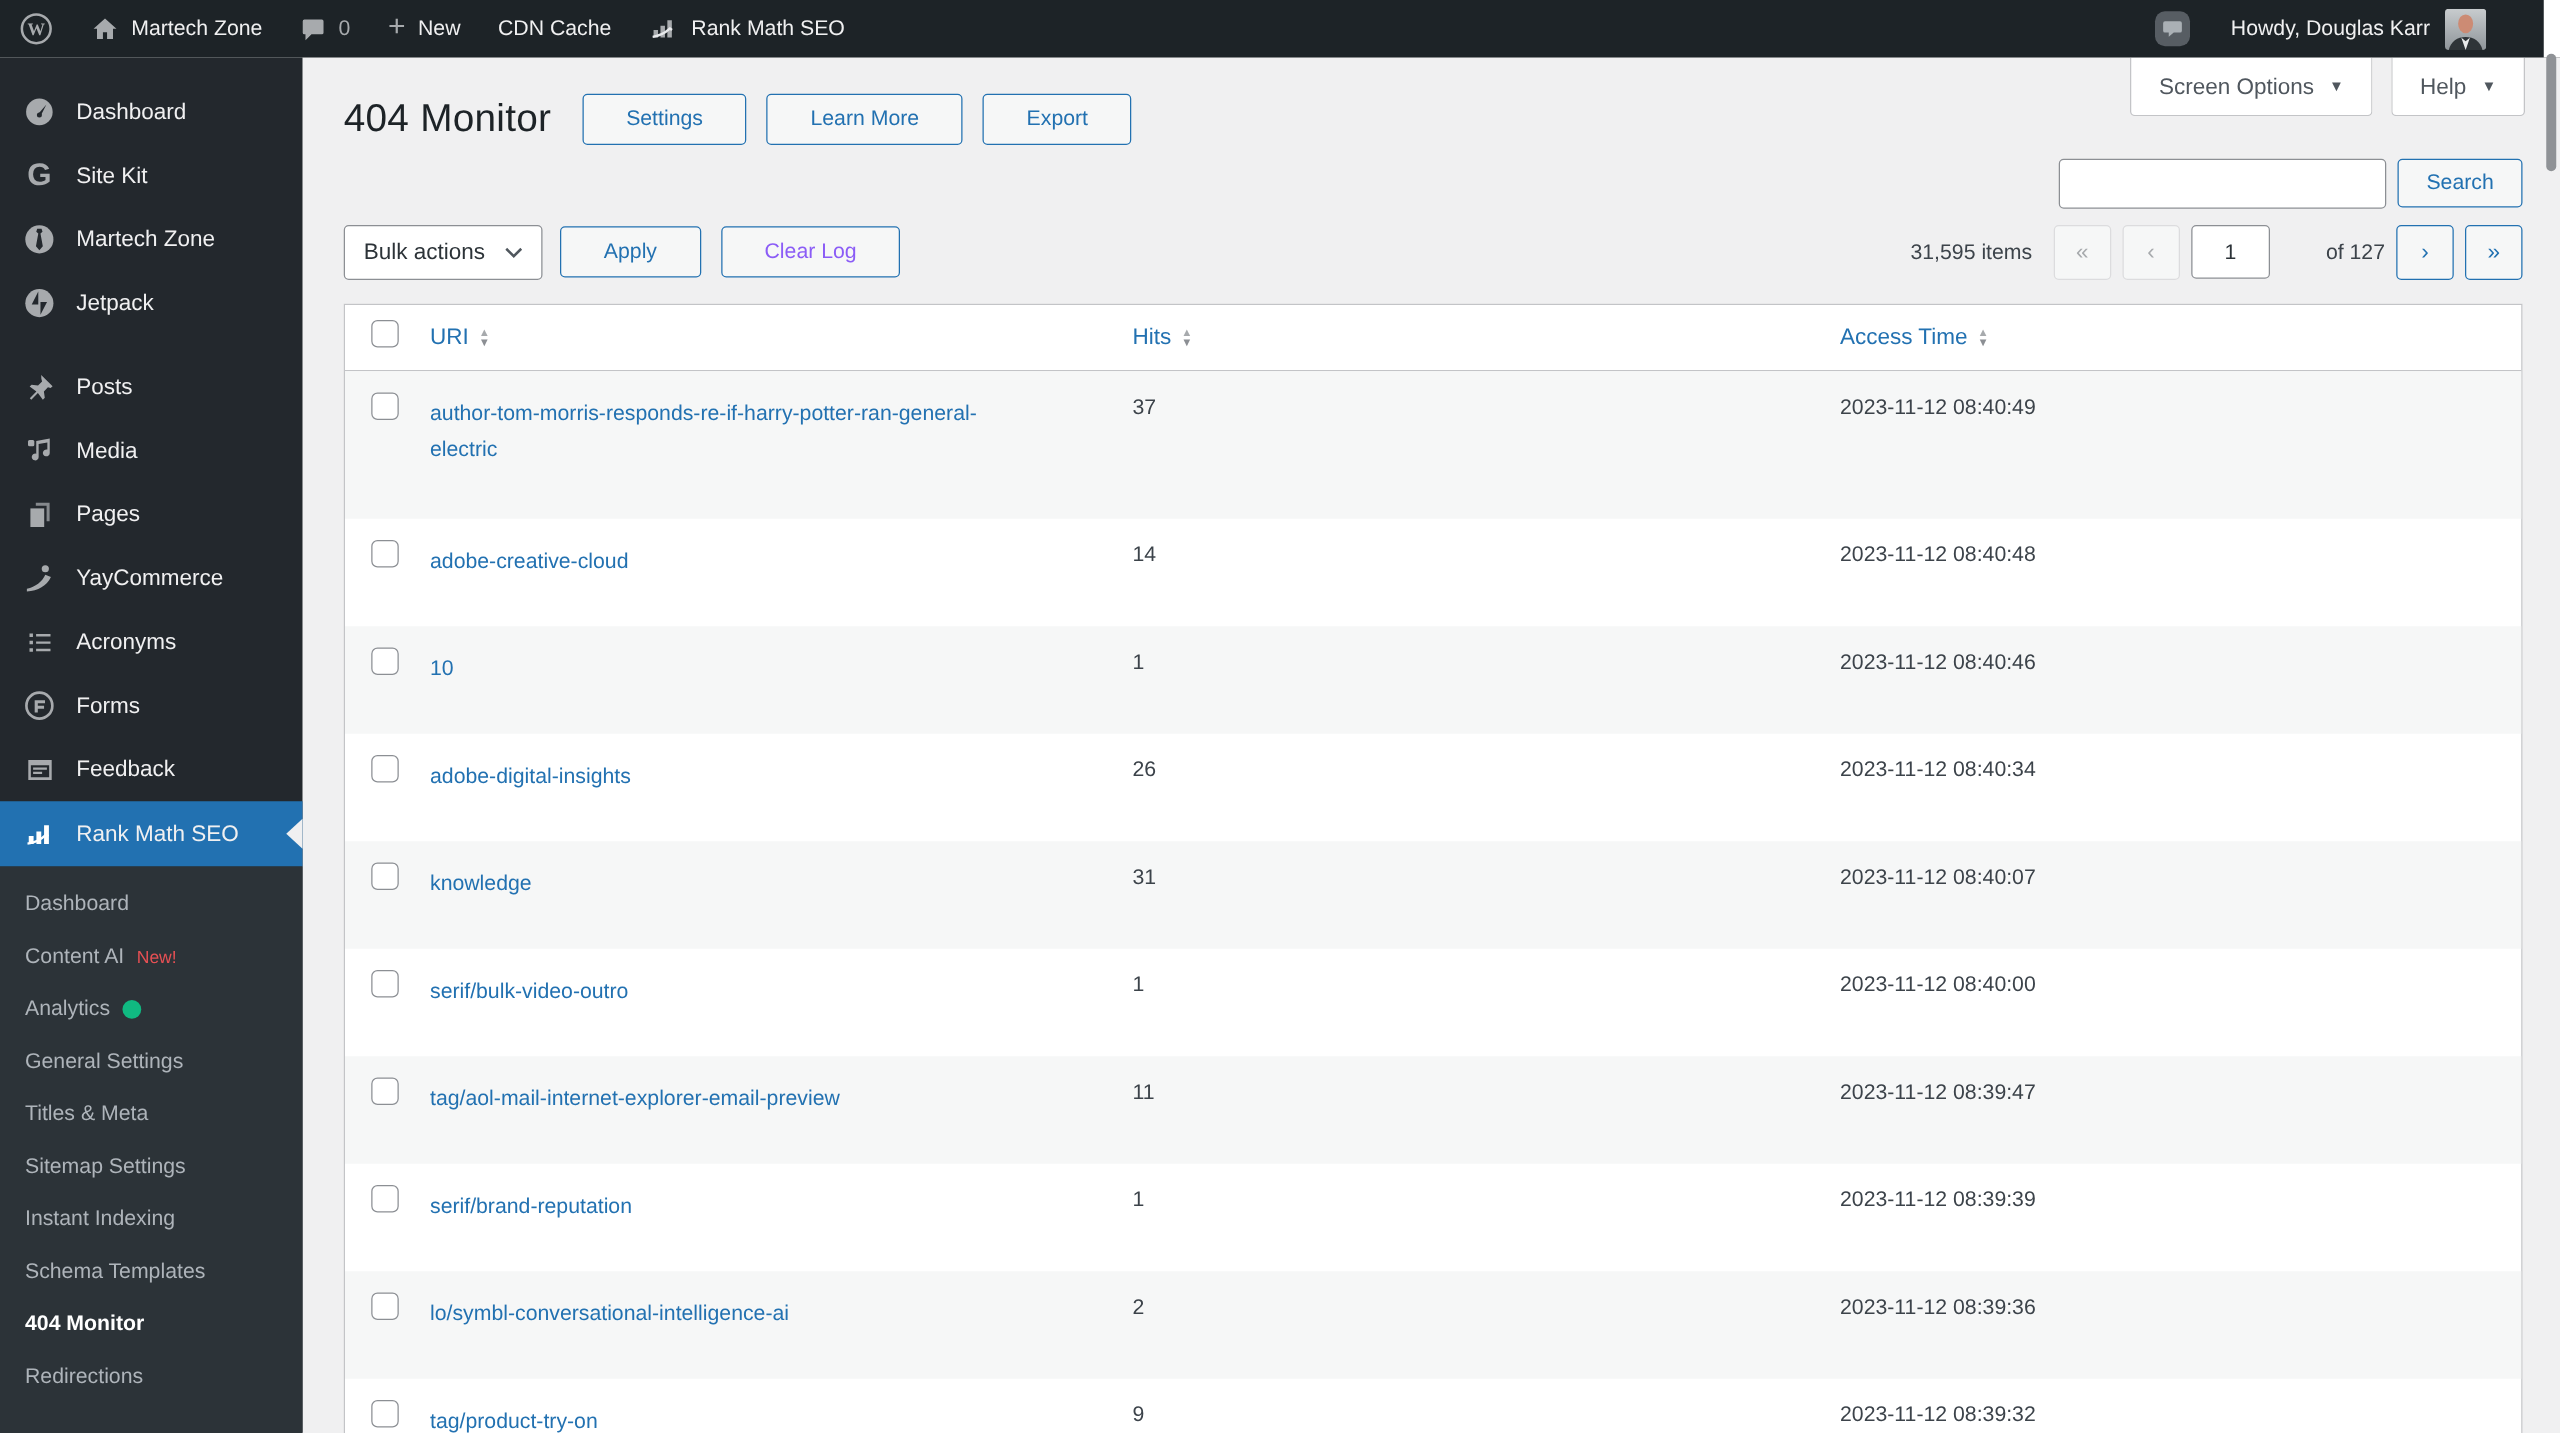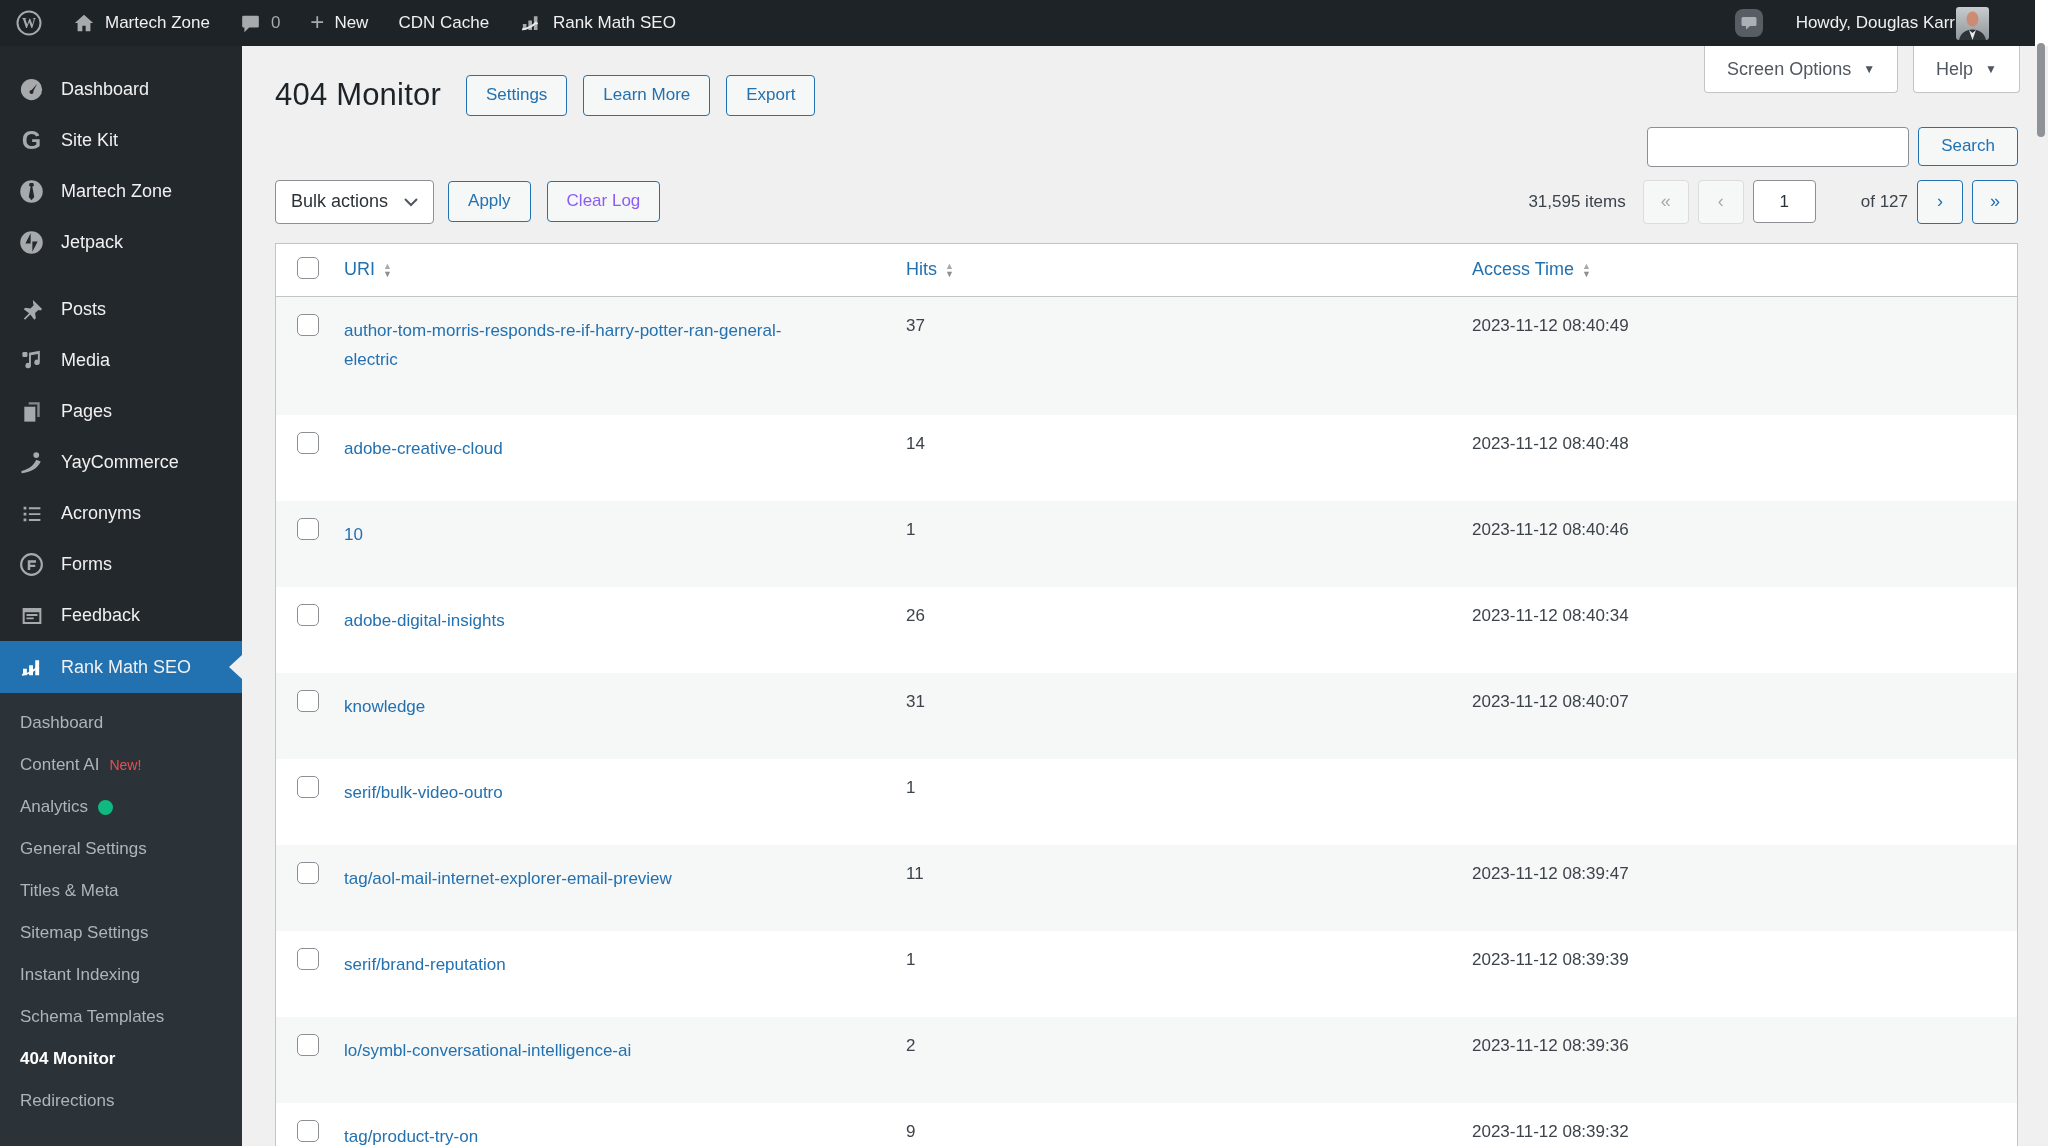--- a/index.html
+++ b/index.html
@@ -8,21 +8,21 @@
 
   
   #adminbar { position:absolute; top:0; left:0; right:0; height:46px; background:#1d2327;
               display:flex; align-items:center; justify-content:space-between; z-index:40; }
   .ab-group { display:flex; align-items:center; height:100%; }
   .ab-item { display:flex; align-items:center; gap:10px; padding:0 15px; height:100%;
              color:#f0f0f1; font-size:17px; cursor:pointer; white-space:nowrap; }
   .ab-item .ab-icon { display:flex; align-items:center; color:#a7aaad; }
   .ab-count { color:#a7aaad; }
   .ab-plus { color:#a7aaad; font-size:24px; font-weight:400; line-height:1; margin-top:-3px; }
-  .howdy { gap:1px; }
+  .howdy { gap:12px; }
   .avatar { width:33px; height:33px; border-radius:3px; overflow:hidden; flex:none; }
 
   
   #sidebar { position:absolute; top:46px; left:0; bottom:0; width:242px; background:#23282d; z-index:30; }
   ul { list-style:none; }
   .menu { padding-top:18px; }
   .menu-item { height:51px; display:flex; align-items:center; gap:16px; padding-left:18px;
                color:#f0f0f1; font-size:18px; cursor:pointer; }
   .menu-item .micon { width:27px; height:27px; flex:none; display:flex; align-items:center;
                       justify-content:center; color:#a7aaad; }
@@ -45,21 +45,21 @@
 
   .screen-meta { position:absolute; top:0; right:28px; display:flex; gap:15px; z-index:20; }
   .meta-tab { background:#fff; border:1px solid #c3c4c7; border-top:none; border-radius:0 0 4px 4px;
               height:47px; padding:0 22px; display:flex; align-items:center; gap:12px;
               color:#50575e; font-size:18px; cursor:pointer; }
   .meta-caret { font-size:12px; color:#50575e; }
 
   .title-row { display:flex; align-items:center; padding-top:29px; }
   h1 { font-size:31px; font-weight:400; color:#1d2327; margin-right:25px; letter-spacing:.2px; }
   .btn { background:#f6f7f7; border:1px solid #2271b1; color:#2271b1; border-radius:4px;
-         font-size:17px; font-family:"Liberation Sans", sans-serif; padding:10px 19px;
+         font-size:17px; font-family:"Liberation Sans", sans-serif; padding:10px 34px;
          cursor:pointer; margin-right:16px; line-height:1.1; }
   .btn-danger { color:#8b5cf6; }
 
   .search-row { display:flex; justify-content:flex-end; align-items:center; gap:9px; margin-top:11px; }
   .search-input { width:262px; height:40px; background:#fff; border:1px solid #8c8f94; border-radius:4px;
                   padding:0 10px; font-size:17px; font-family:"Liberation Sans", sans-serif; }
   .search-btn { margin-right:0; padding:9px 22px; }
 
   .toolbar-row { display:flex; justify-content:space-between; align-items:center; margin-top:13px; }
   .bulk-group { display:flex; align-items:center; }
@@ -419,20 +419,21 @@
     <div class="t-row data striped">
       <div class="cb-cell"><input type="checkbox" class="cb" style=""></div>
       <div class="uri-cell"><a class="uri-link">knowledge</a></div>
       <div class="hits-cell">31</div>
       <div class="time-cell">2023-11-12 08:40:07</div>
     </div>
     <div class="t-row data">
       <div class="cb-cell"><input type="checkbox" class="cb" style=""></div>
       <div class="uri-cell"><a class="uri-link">serif/bulk-video-outro</a></div>
       <div class="hits-cell">1</div>
+      <div class="time-cell">2023-11-12 08:40:00</div>
     </div>
     <div class="t-row data striped">
       <div class="cb-cell"><input type="checkbox" class="cb" style=""></div>
       <div class="uri-cell"><a class="uri-link">tag/aol-mail-internet-explorer-email-preview</a></div>
       <div class="hits-cell">11</div>
       <div class="time-cell">2023-11-12 08:39:47</div>
     </div>
     <div class="t-row data">
       <div class="cb-cell"><input type="checkbox" class="cb" style=""></div>
       <div class="uri-cell"><a class="uri-link">serif/brand-reputation</a></div>

